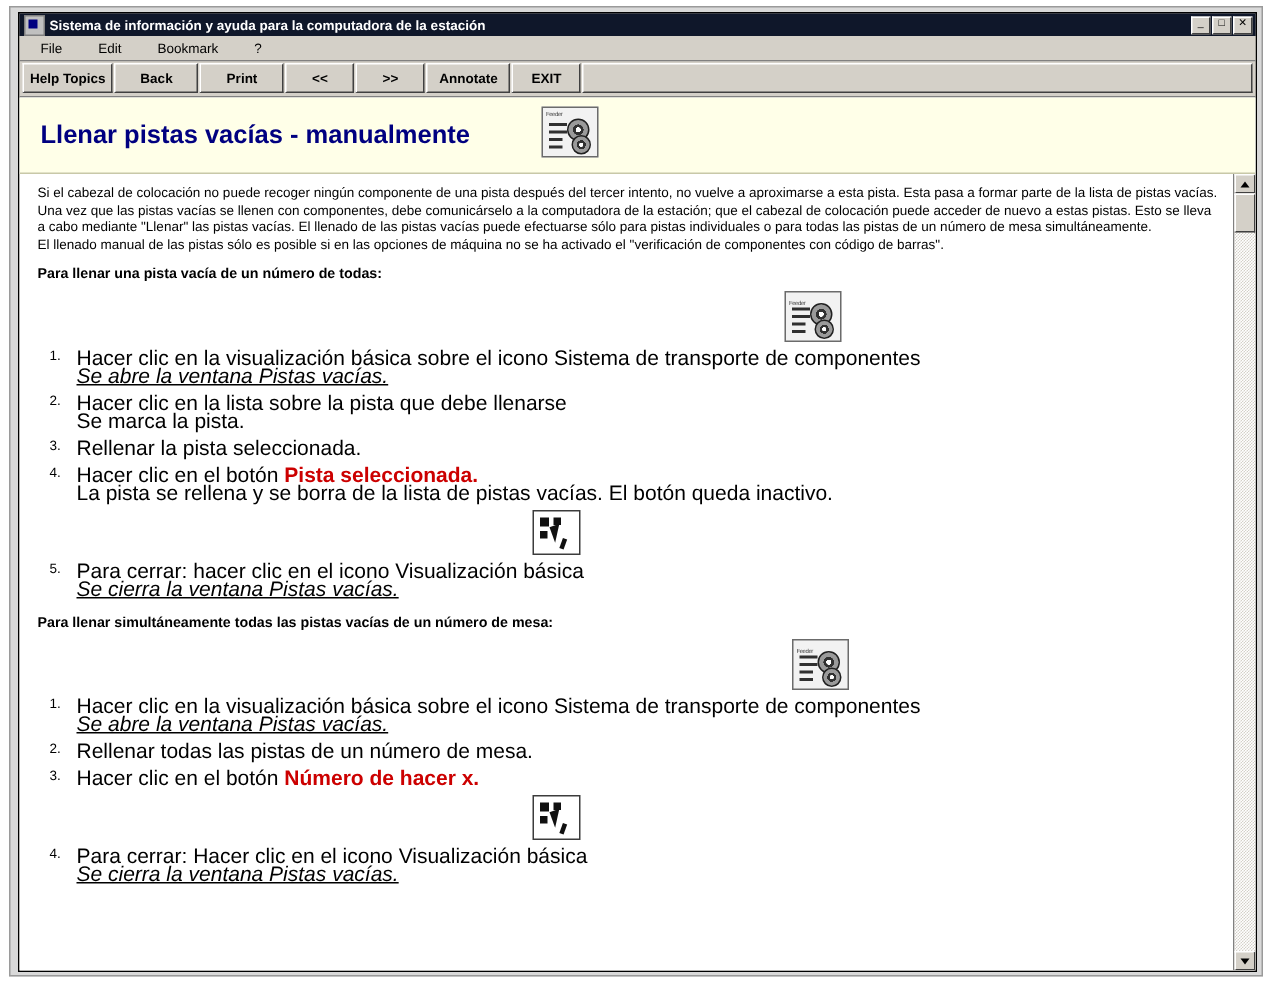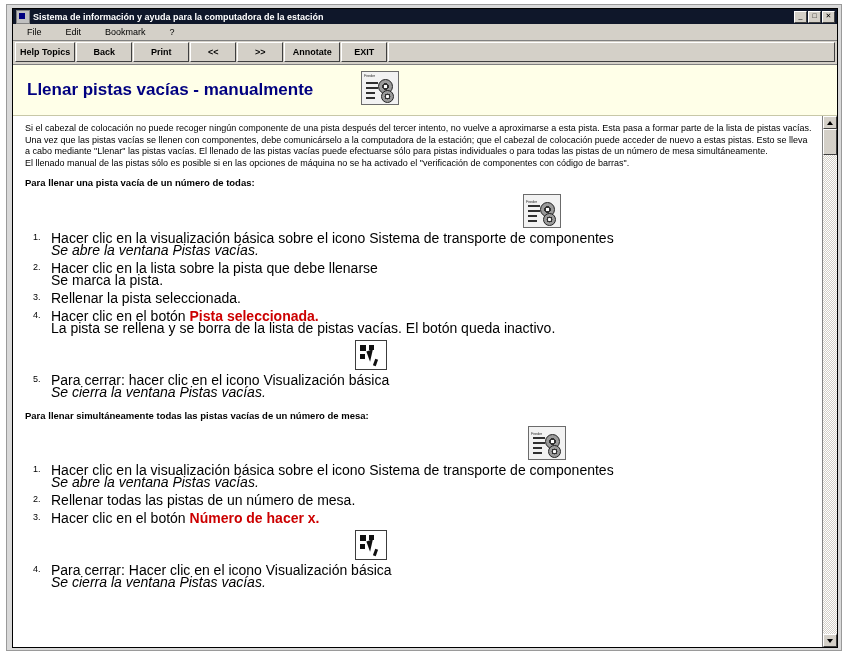--- a/index.html
+++ b/index.html
@@ -307,21 +307,21 @@
     padding-left: 8px;
     box-sizing: border-box;
     font-size: 9px;
   }
   .step-body {
     flex: 1;
     font-size: 14px;
     line-height: 12px;
   }
   .step-body .sub { display: block; }
-  em, .italic { font-style: italic; }
+  em, .italic { font-style: italic; text-decoration: underline; }
   .redbold { color: #cc0000; font-weight: bold; }
   .icon-row {
     display: flex;
     margin: 1px 0 4px 0;
   }
   .icon-indent-330 { padding-left: 330px; }
   .icon-indent-500 { padding-left: 498px; }
   .icon-indent-505 { padding-left: 503px; }
   
   .icon-view {

